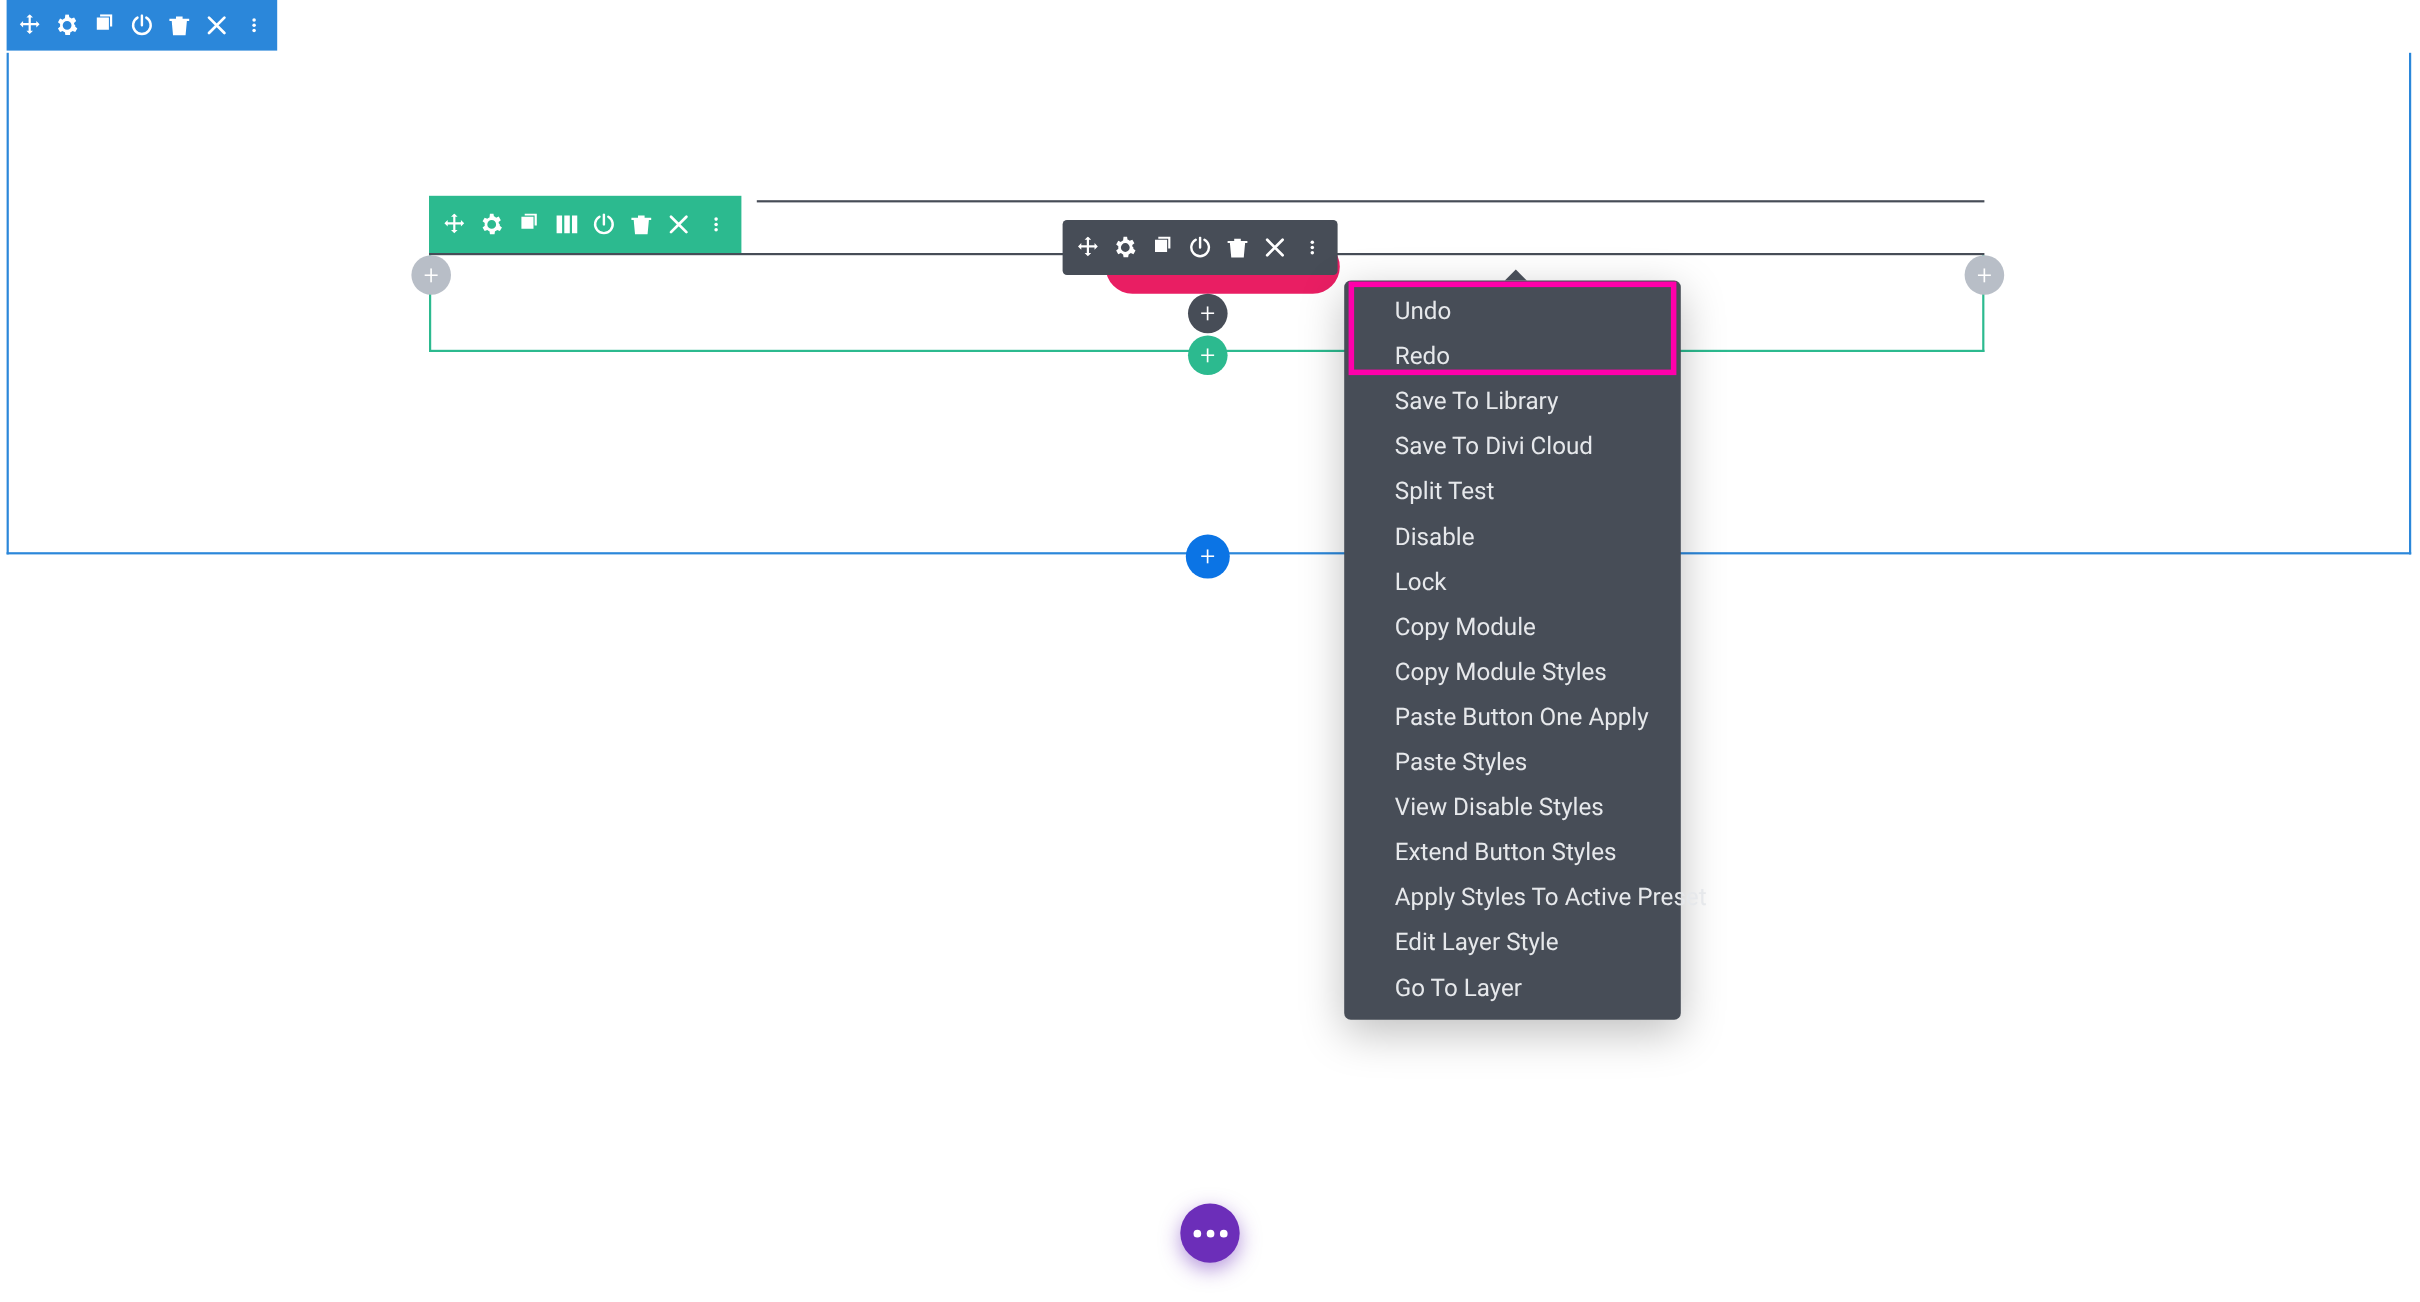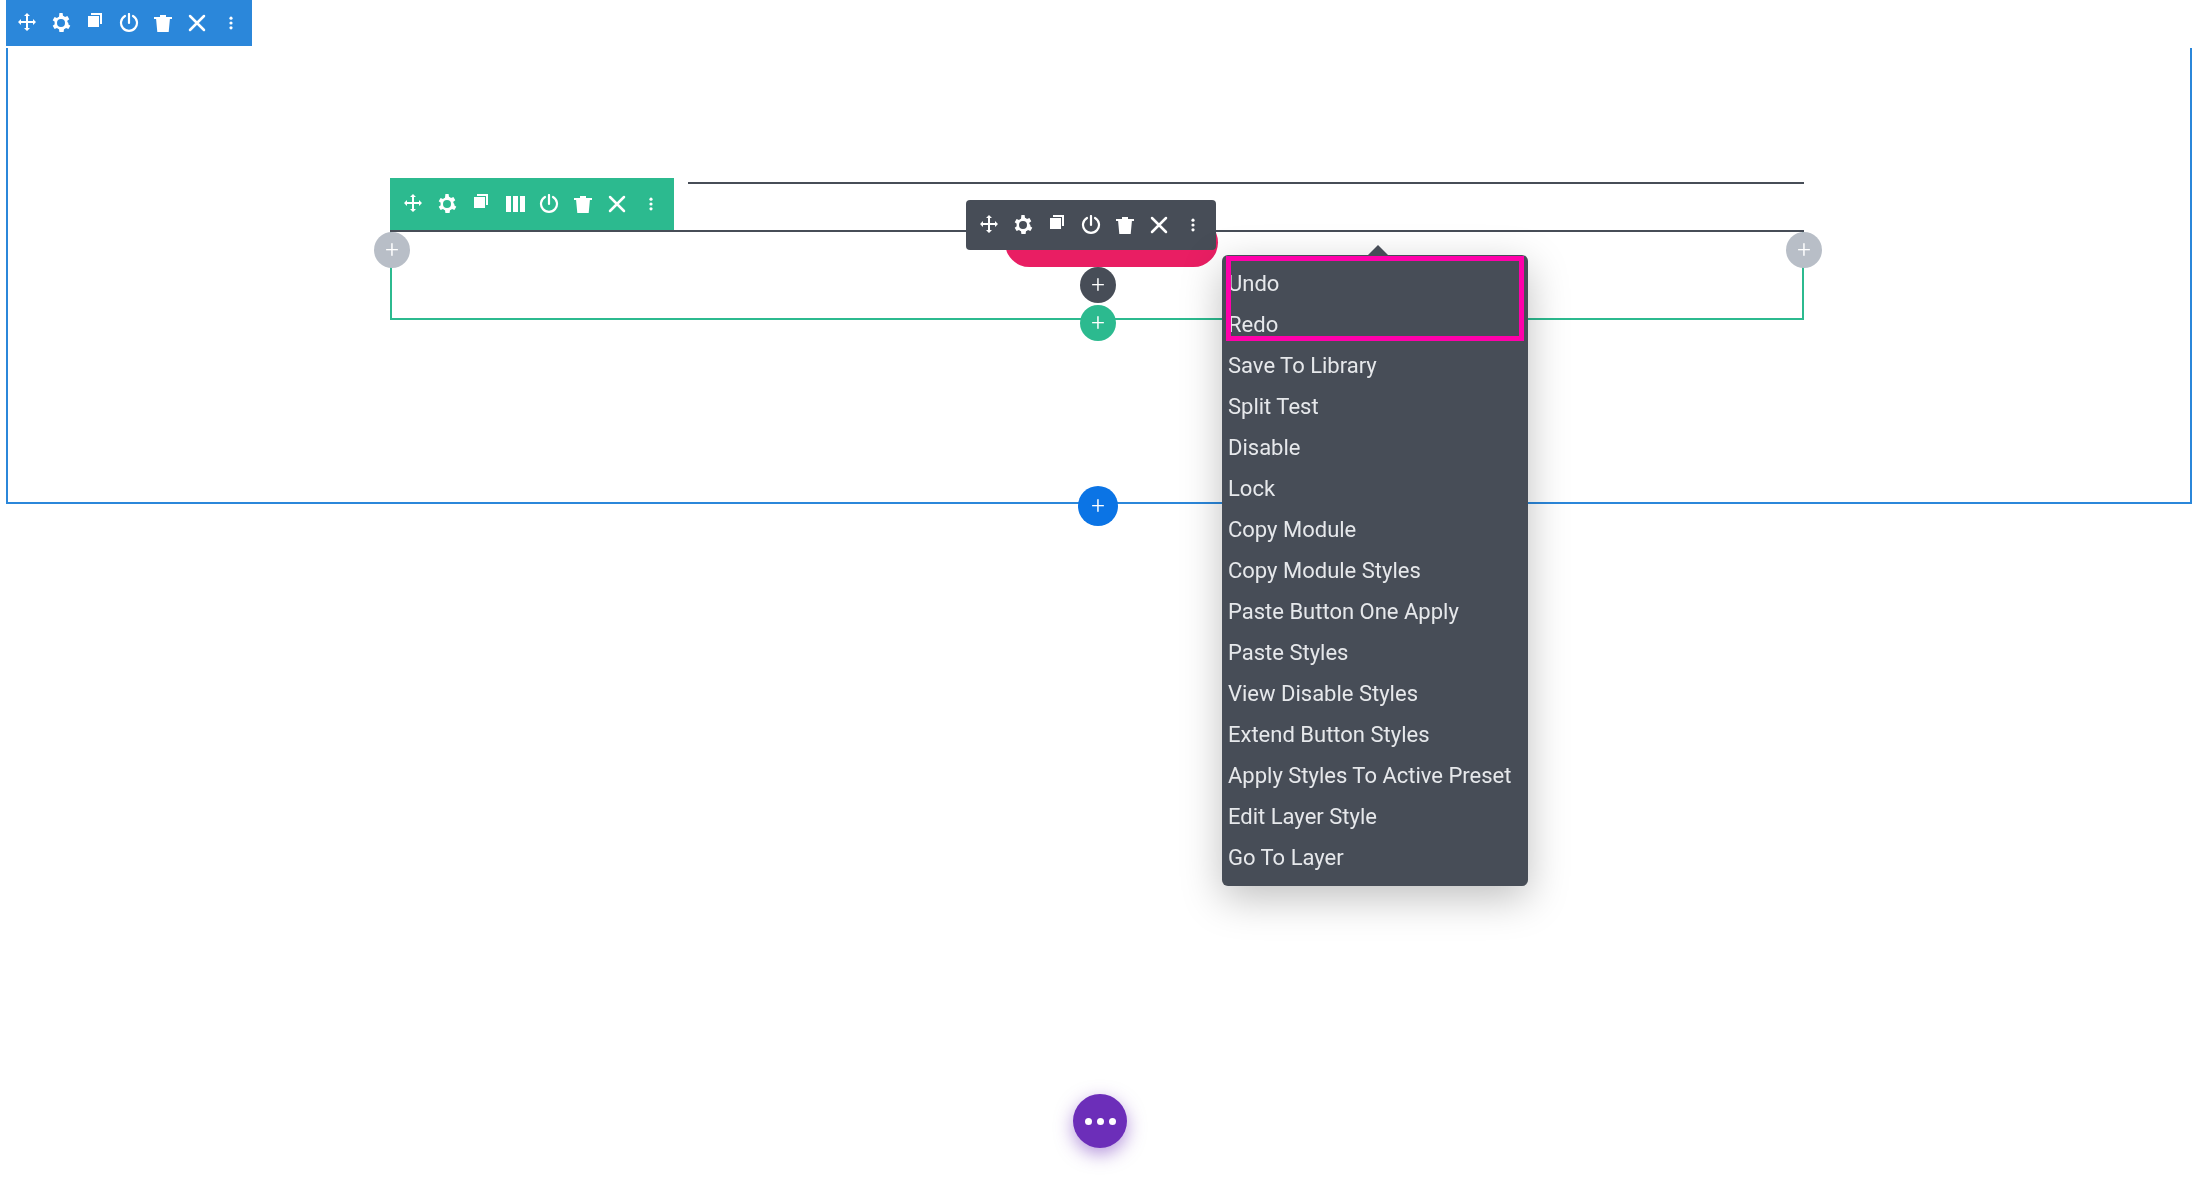--- a/index.html
+++ b/index.html
@@ -163,25 +163,26 @@
   .context-menu::before {
     content: "";
     position: absolute;
     top: -10px;
     left: 146px;
     border-left: 10px solid transparent;
     border-right: 10px solid transparent;
     border-bottom: 10px solid #474d57;
   }
   .menu-item {
-    padding: 8px 6px;
+    padding: 8px 22px;
     color: #e6e8eb;
     font-size: 22px;
     cursor: pointer;
     white-space: nowrap;
+    margin-left: 24px;
   }
   .highlight-box {
     position: absolute;
     top: 256px;
     left: 1226px;
     width: 298px;
     height: 85px;
     border: 5px solid #ff00aa;
     z-index: 22;
     pointer-events: none;
@@ -389,20 +390,21 @@
       <svg viewBox="0 0 20 20">
         <use href="#i-more"></use>
       </svg>
     </div>
 </div>
 
 <div class="context-menu">
   <div class="menu-item">Undo</div>
   <div class="menu-item">Redo</div>
   <div class="menu-item">Save To Library</div>
+  <div class="menu-item">Save To Divi Cloud</div>
   <div class="menu-item">Split Test</div>
   <div class="menu-item">Disable</div>
   <div class="menu-item">Lock</div>
   <div class="menu-item">Copy Module</div>
   <div class="menu-item">Copy Module Styles</div>
   <div class="menu-item">Paste Button One Apply</div>
   <div class="menu-item">Paste Styles</div>
   <div class="menu-item">View Disable Styles</div>
   <div class="menu-item">Extend Button Styles</div>
   <div class="menu-item">Apply Styles To Active Preset</div>

